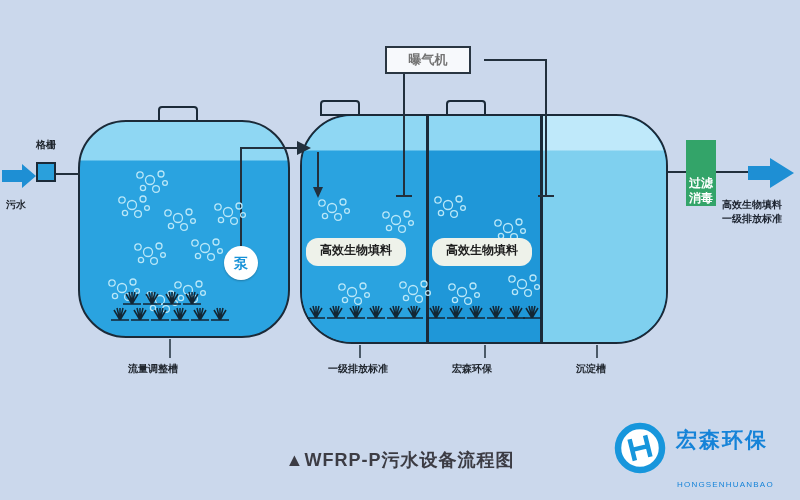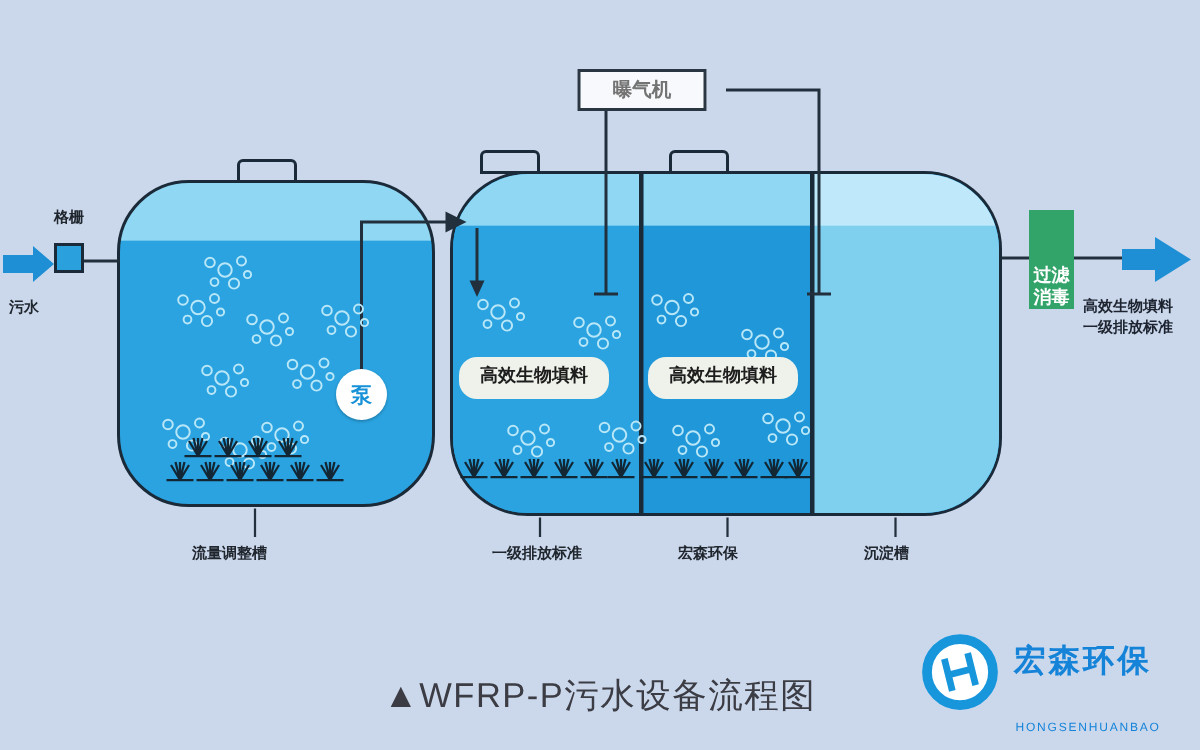--- a/index.html
+++ b/index.html
@@ -29,21 +29,21 @@
     background:#ffffff;z-index:6;text-align:center;line-height:34px;font-weight:bold;
     font-size:14px;color:#1792d8;box-shadow:0 1px 2px rgba(0,0,0,.25);}
   .screenbox{position:absolute;left:36px;top:162px;width:20px;height:20px;background:#2aa0dc;
     border:2px solid #1b2a38;box-sizing:border-box;z-index:6;}
   .filterbox{position:absolute;left:686px;top:140px;width:30px;height:66px;background:#33a469;
     z-index:6;color:#ffffff;font-weight:bold;font-size:12px;text-align:center;
     display:flex;flex-direction:column;justify-content:flex-end;line-height:15px;}
   .outtext{position:absolute;left:722px;top:198px;width:78px;z-index:6;font-size:10px;
     font-weight:600;color:#1d2430;line-height:14px;white-space:nowrap;}
   .title{position:absolute;left:200px;top:448px;width:400px;text-align:center;z-index:6;
-    font-size:23px;font-weight:normal;color:#3c3c44;letter-spacing:1px;}
+    font-size:18px;font-weight:bold;color:#3c3c44;letter-spacing:1px;}
   .logo-name{position:absolute;left:676px;top:426px;z-index:6;font-size:21px;font-weight:bold;
     color:#1583d8;letter-spacing:2px;white-space:nowrap;}
   .logo-sub{position:absolute;left:677px;top:480px;z-index:6;font-size:8px;color:#1583d8;
     letter-spacing:1.2px;white-space:nowrap;}
 </style>
 </head>
 <body>
 
 <div class="stage">
 

